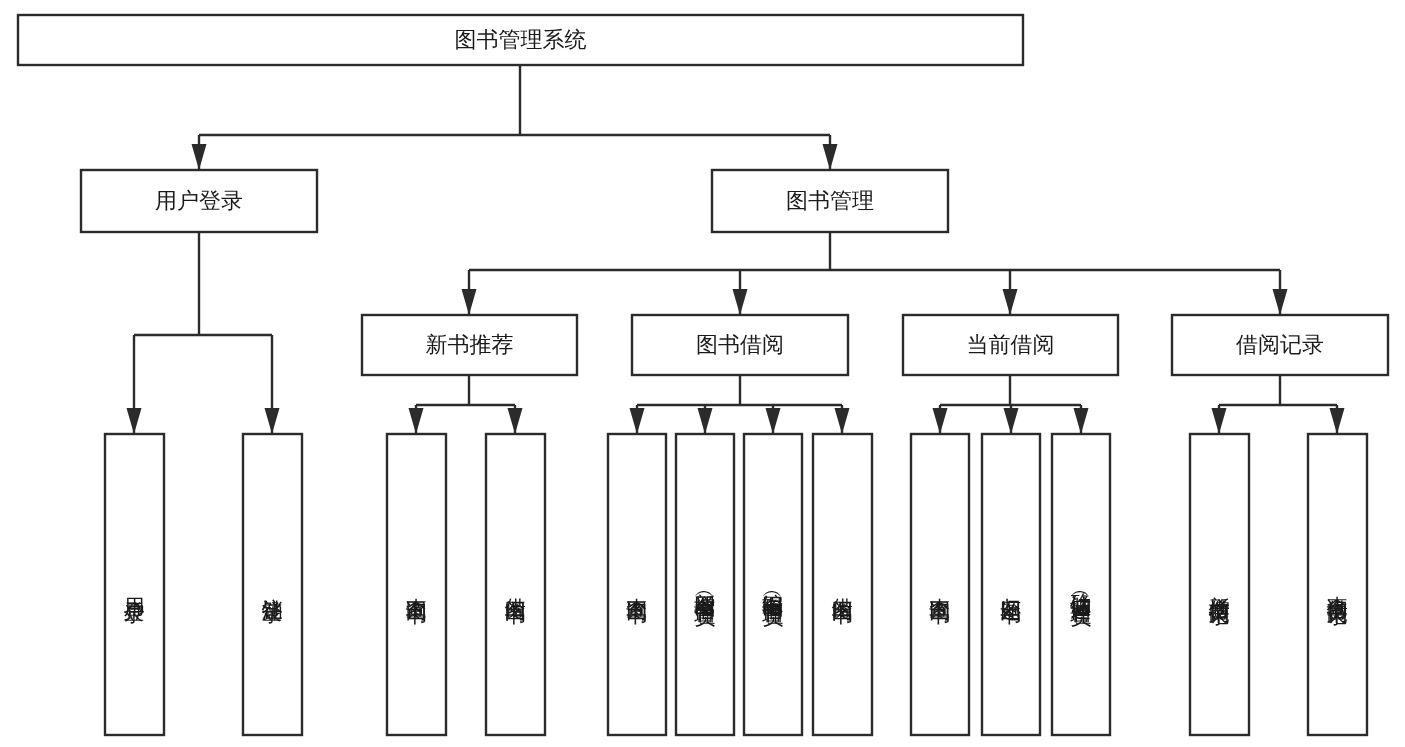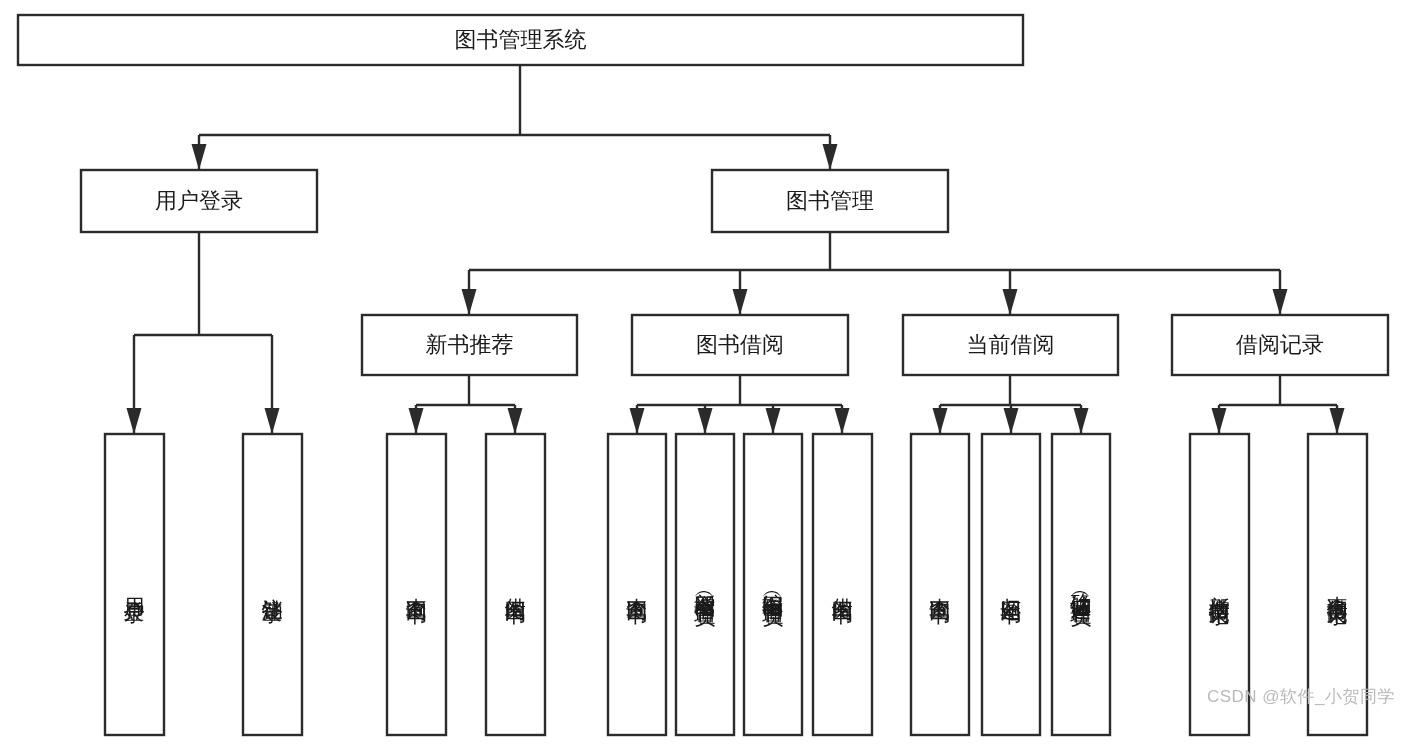--- a/index.html
+++ b/index.html
@@ -178,15 +178,14 @@
       <div class="node-label-v" style="left: 676px; top: 434px; width: 58px; height: 301px;">新增图书（管理员）</div>
       <div class="node-label-v" style="left: 744px; top: 434px; width: 58px; height: 301px;">编辑图书（管理员）</div>
       <div class="node-label-v" style="left: 813px; top: 434px; width: 59px; height: 301px;">借阅图书</div>
       <div class="node-label-v" style="left: 911px; top: 434px; width: 58px; height: 301px;">查询图书</div>
       <div class="node-label-v" style="left: 982px; top: 434px; width: 58px; height: 301px;">归还图书</div>
       <div class="node-label-v" style="left: 1052px; top: 434px; width: 58px; height: 301px;">确认归还（管理员）</div>
       <div class="node-label-v" style="left: 1190px; top: 434px; width: 59px; height: 301px;">新增借阅记录</div>
       <div class="node-label-v" style="left: 1308px; top: 434px; width: 59px; height: 301px;">查询借阅记录</div>
     </div>
 
-  <div class="watermark">CSDN @软件_小贺同学</div>
 
 </div>
 
 </body></html>

